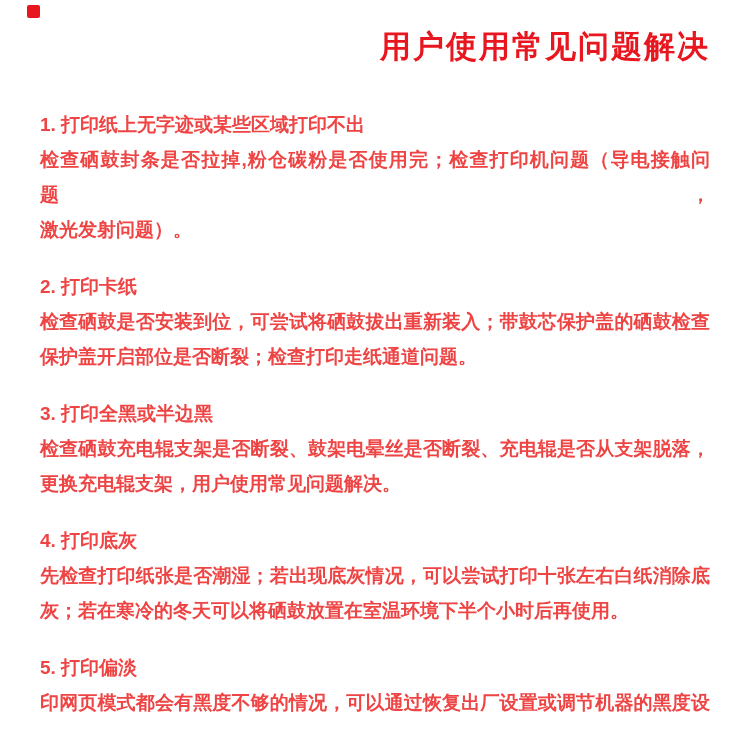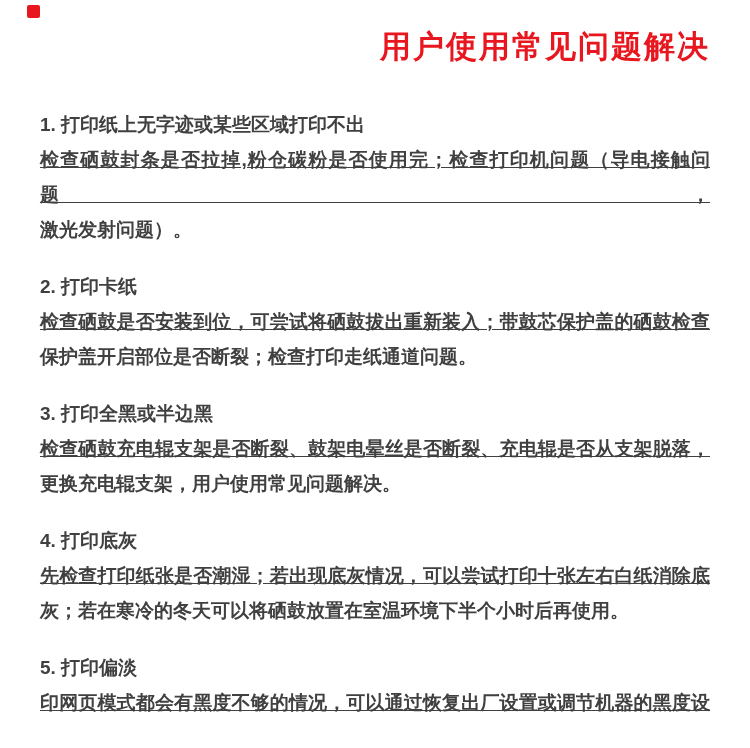--- a/index.html
+++ b/index.html
@@ -33,27 +33,26 @@
   .content {
     padding: 43px 40px 0;
   }
   .faq-section {
     margin: 0 0 22px;
   }
   .line {
     font-size: 19px;
     line-height: 35px;
     font-weight: bold;
-    color: #404040;
+    color: #ef4444;
     text-align: left;
   }
   .line.fill {
     text-align: justify;
     text-align-last: justify;
-    text-decoration: underline;
   }
 </style>
 </head>
 <body style="background: rgb(255, 255, 255);">
 
 <div class="corner-mark" style="background: rgb(232, 23, 31);"></div>
 
 <h1 class="page-title" style="color: rgb(232, 23, 31);">用户使用常见问题解决</h1>
 
 <div class="content">

